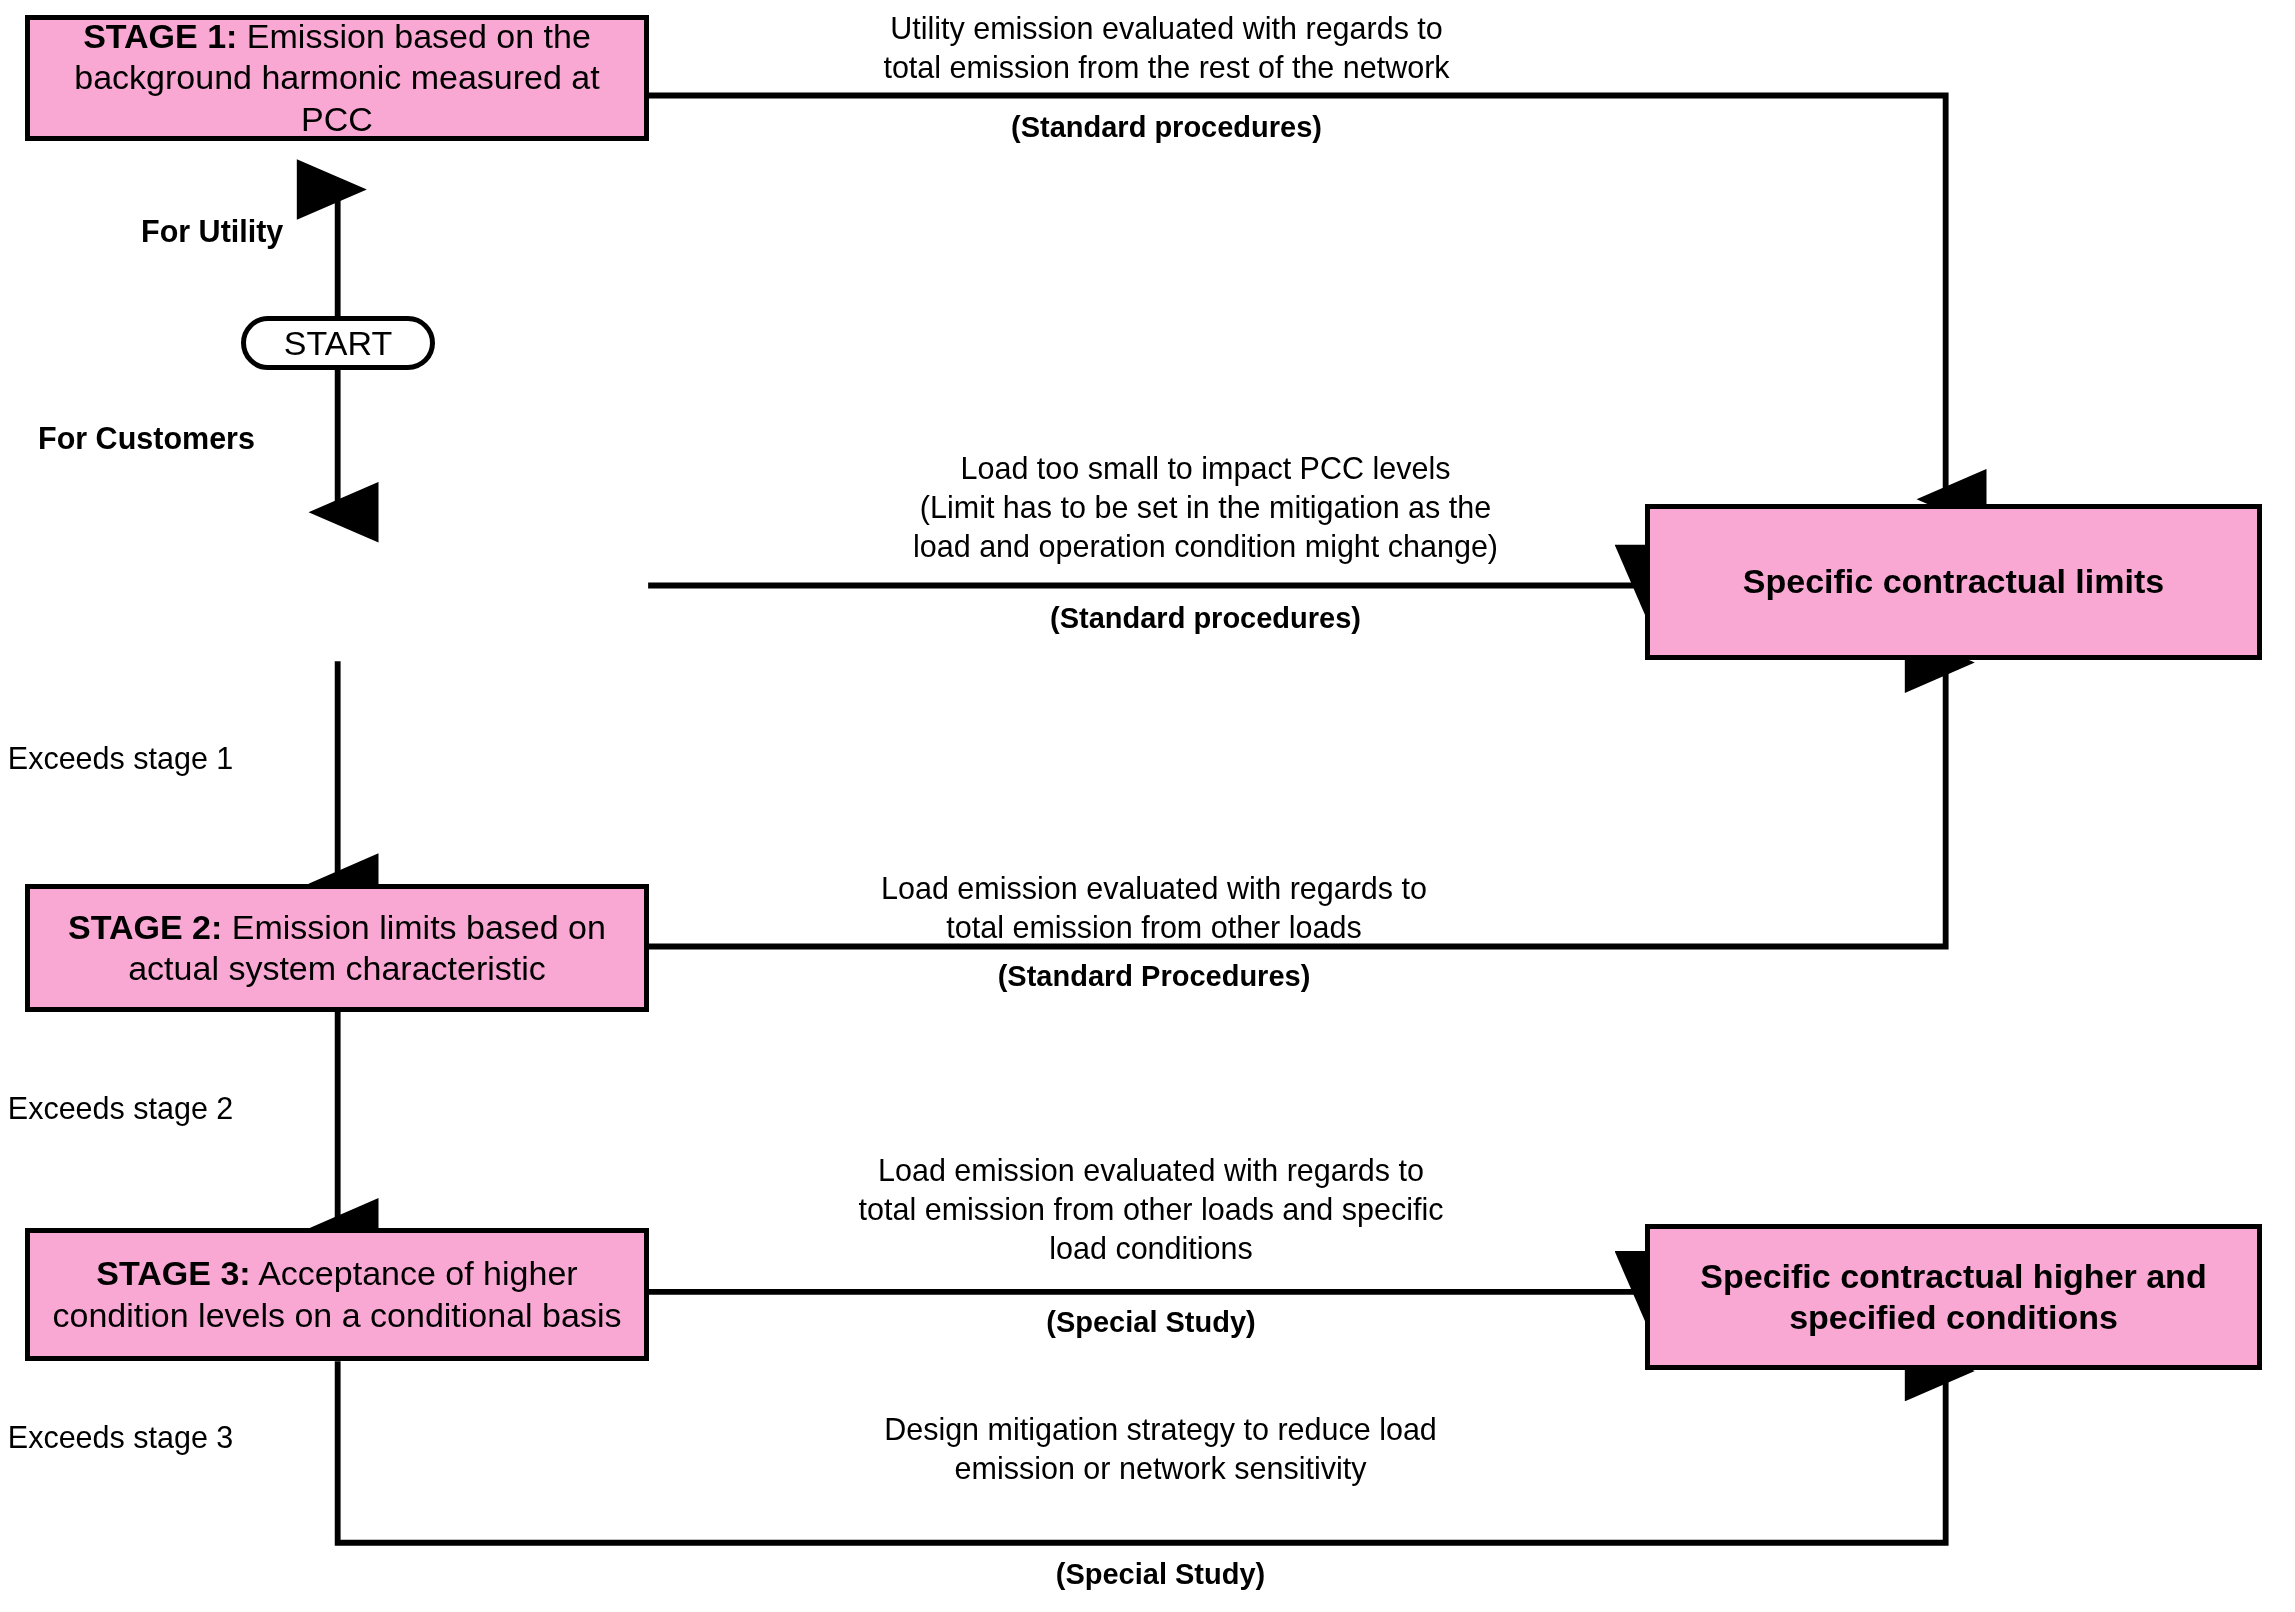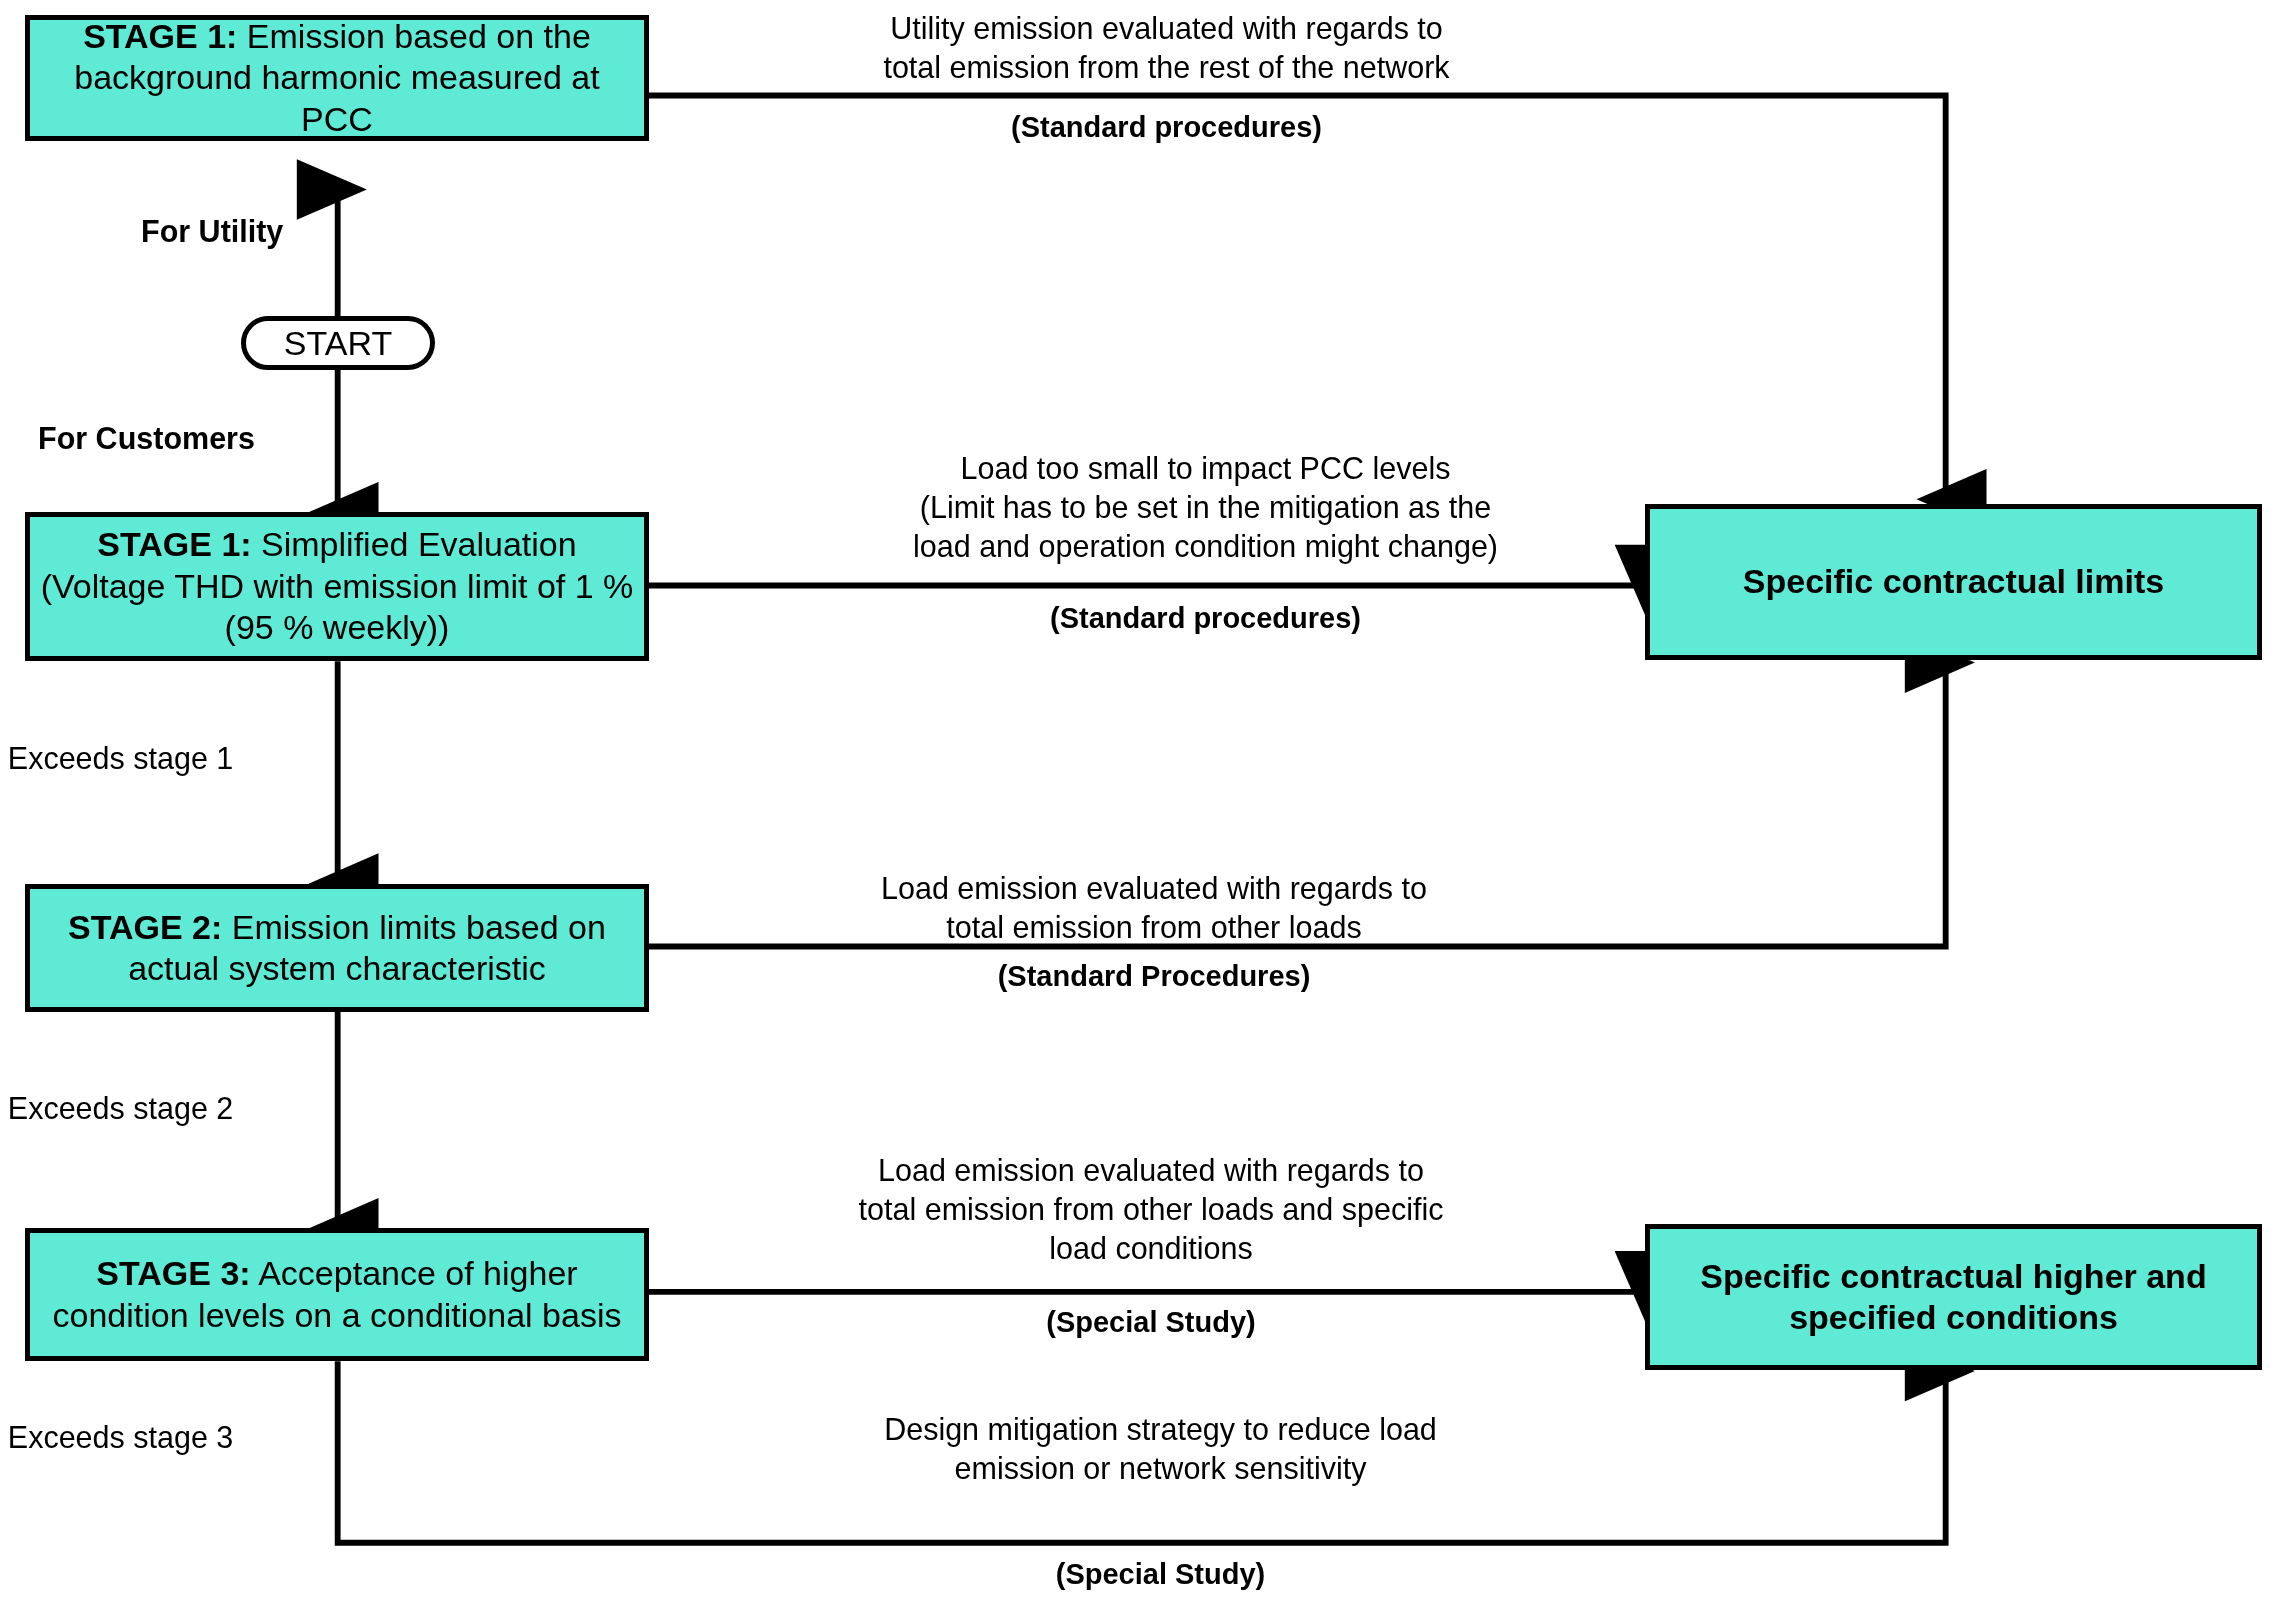--- a/index.html
+++ b/index.html
@@ -18,21 +18,21 @@
   svg.wires {
     position: absolute;
     left: 0; top: 0;
     width: 2295px;
     height: 1613px;
     pointer-events: none;
   }
   .node {
     position: absolute;
     box-sizing: border-box;
-    background: #5eead4;
+    background: #f9a8d4;
     border: 5.8px solid #000000;
     display: flex;
     align-items: center;
     justify-content: center;
     text-align: center;
     line-height: 1.22;
     color: #000000;
   }
   .node .inner { padding: 0 9px; width: 100%; }
   .node-text { font-size: 34px; }
@@ -109,25 +109,20 @@
   <div class="node" style="left:25px; top:15px; width:624px; height:126px;">
     <div class="inner node-text">
       <span class="lead">STAGE 1:</span><span> Emission based on the background harmonic measured at PCC</span>
     </div>
   </div>
 
   <div class="start-node" style="left:241px; top:316px; width:194px; height:54px;">
     <span>START</span>
   </div>
 
-  <div class="node" style="left:25px; top:512px; width:624px; height:149px;">
-    <div class="inner node-text">
-      <span class="lead">STAGE 1:</span><span> Simplified Evaluation (Voltage THD with emission limit of 1 % (95 % weekly))</span>
-    </div>
-  </div>
 
   <div class="node" style="left:25px; top:884px; width:624px; height:128px;">
     <div class="inner node-text">
       <span class="lead">STAGE 2:</span><span> Emission limits based on actual system characteristic</span>
     </div>
   </div>
 
   <div class="node" style="left:25px; top:1228px; width:624px; height:133px;">
     <div class="inner node-text">
       <span class="lead">STAGE 3:</span><span> Acceptance of higher condition levels on a conditional basis</span>

